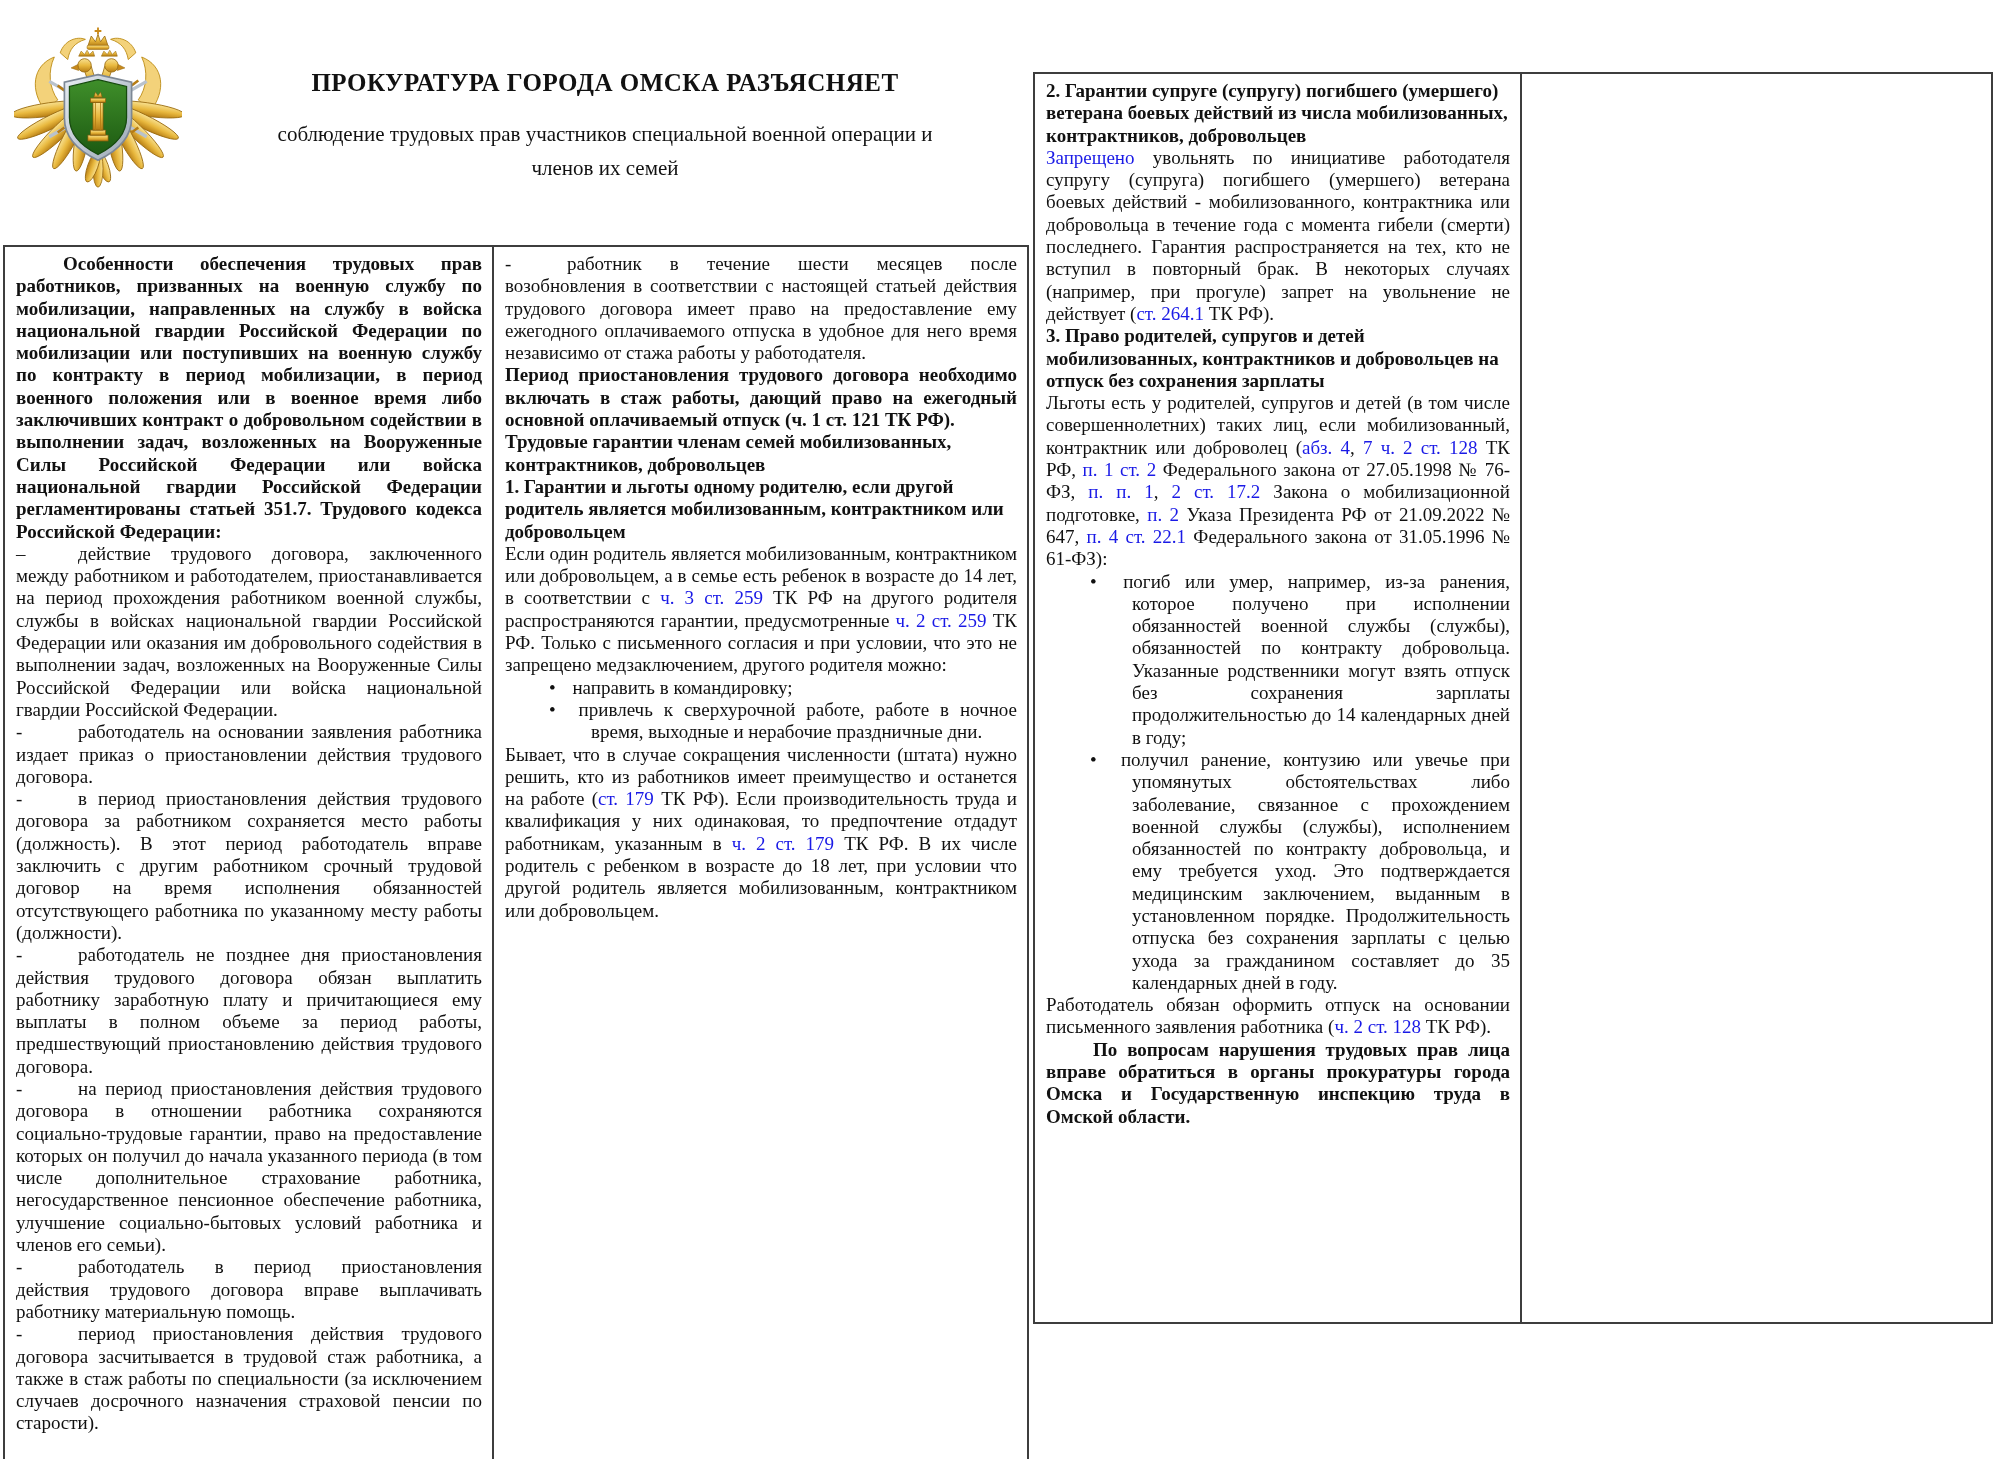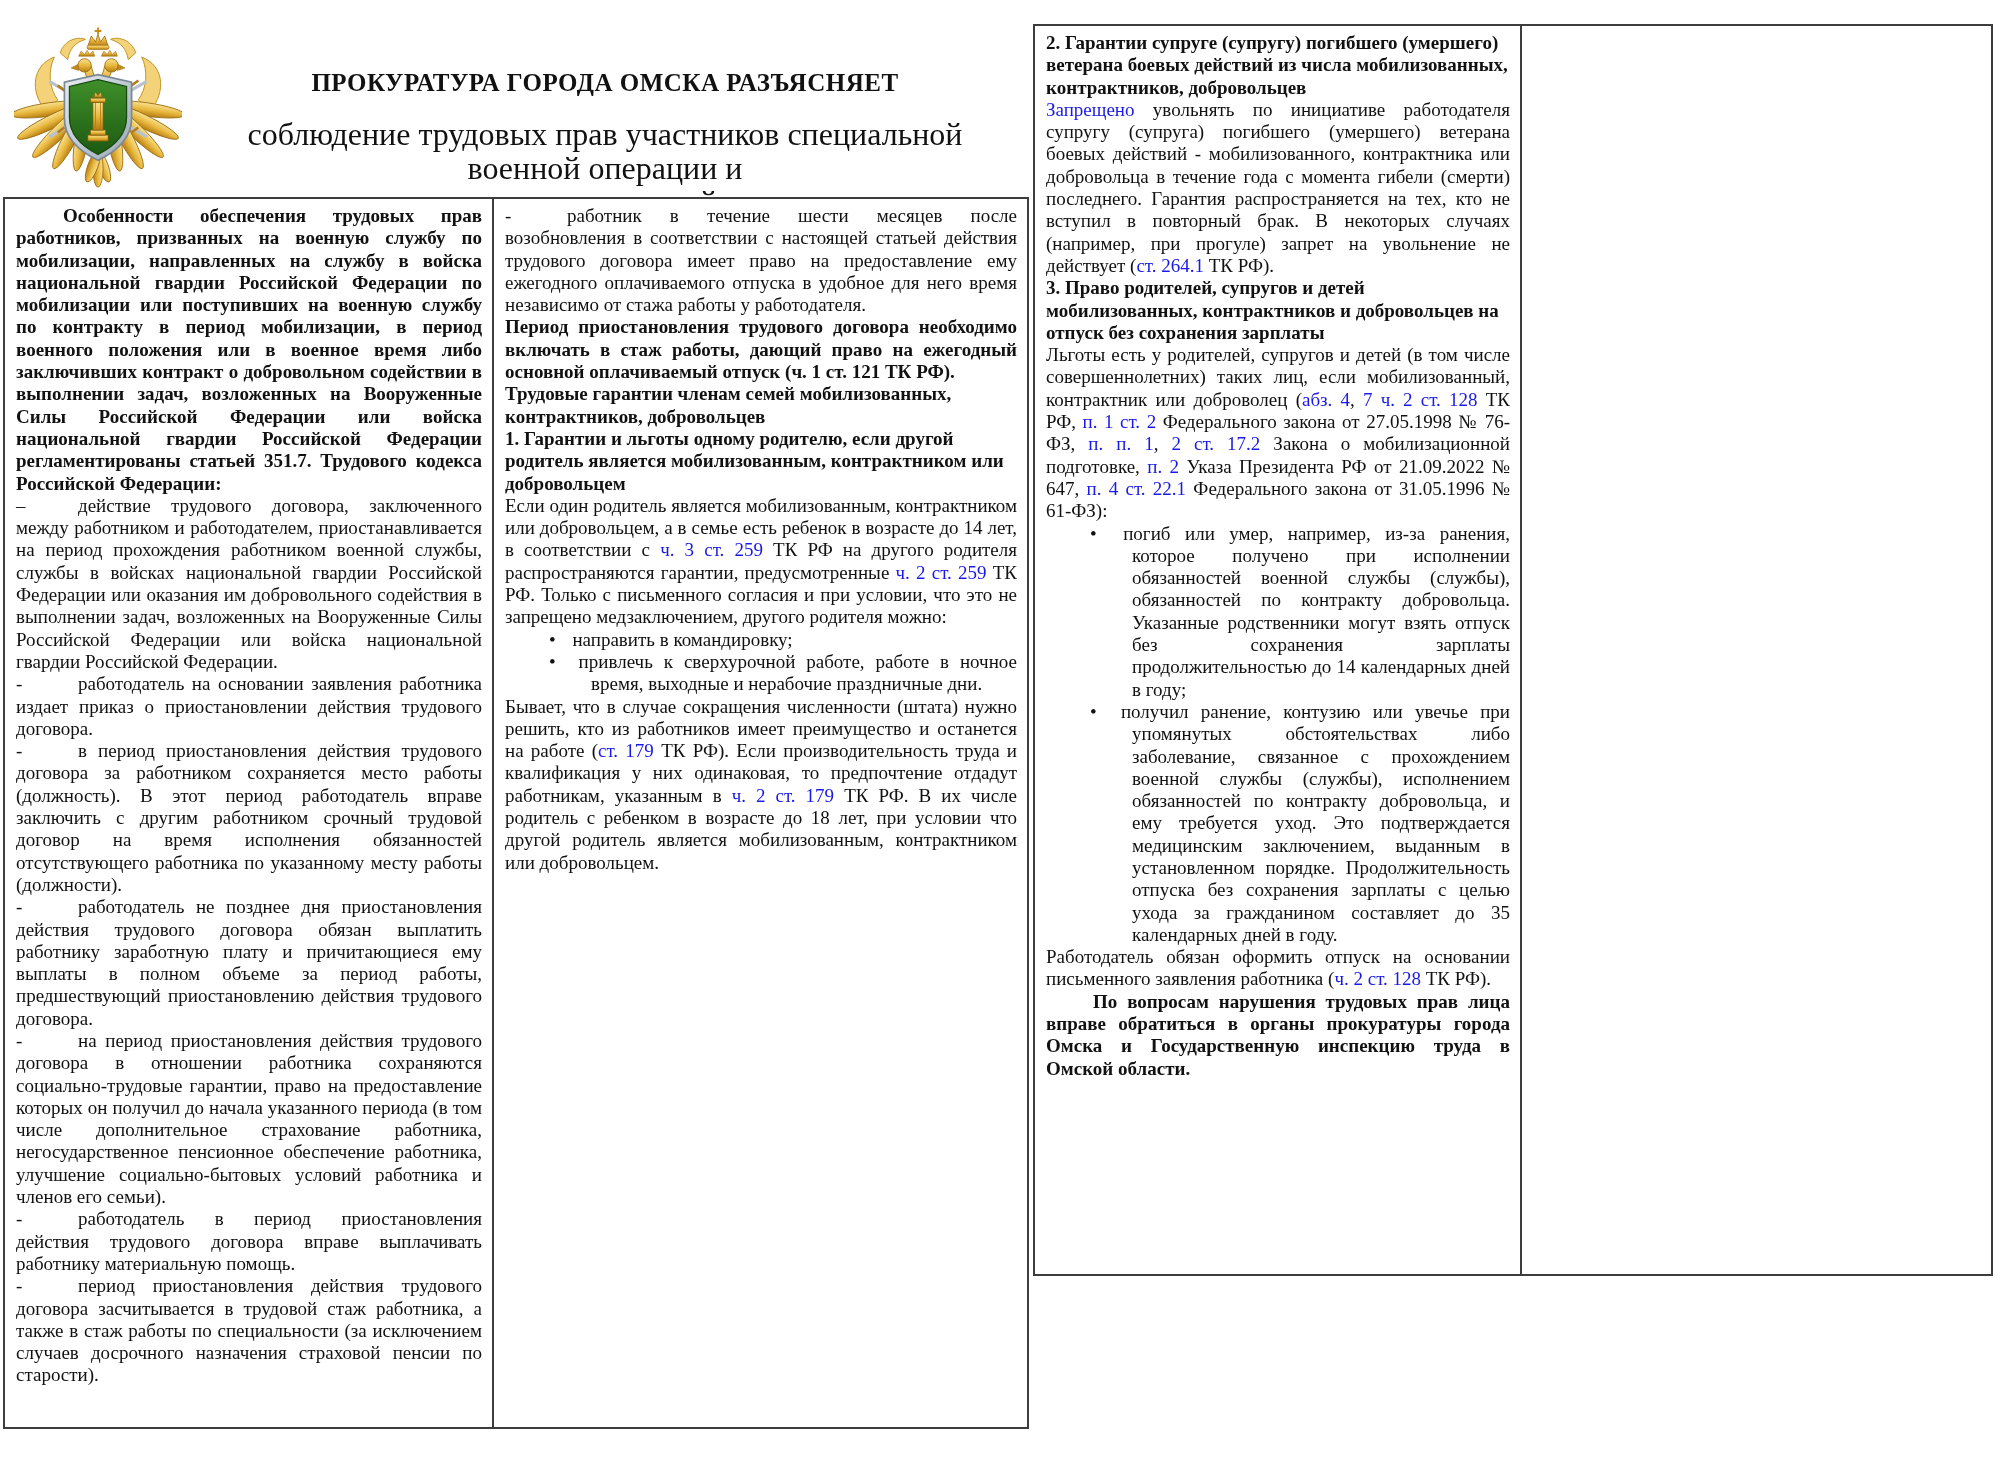--- a/index.html
+++ b/index.html
@@ -12,24 +12,24 @@
     overflow:hidden;
   }
   
   .emblem{position:absolute;left:14px;top:8px;width:168px;height:182px;}
   .emblem svg{width:100%;height:100%;}
   .titles{position:absolute;left:205px;top:64px;width:800px;text-align:center;}
   .doc-title{
     margin:1px;font-size:25px;line-height:36px;font-weight:bold;letter-spacing:.5px;
   }
   .doc-subtitle{
-    margin-top:16px;font-size:32px;line-height:34px;font-weight:normal;
+    margin-top:16px;font-size:21px;line-height:34px;font-weight:normal;
   }
   
-  .tbl{position:absolute;display:flex;border:2px solid #3d3d3d;background:#ffffff;box-sizing:border-box;}
+  .tbl{position:absolute;display:flex;border:2px solid #3d3d3d;background:#ffffff;box-sizing:border-box;margin-top:48px;}
   .tbl1{left:3px;top:197px;width:1026px;height:1232px;}
   .tbl2{left:1033px;top:24px;width:960px;height:1252px;}
   .cell{box-sizing:border-box;padding:6px 10px 6px 11px;font-size:19px;line-height:22.3px;}
   .tbl1 .c1{width:489px;border-right:2px solid #3d3d3d;}
   .tbl1 .c2{flex:1;}
   .tbl2 .c1{width:487px;border-right:2px solid #3d3d3d;}
   .tbl2 .c2{flex:1;}
   
   .para{margin:0;text-align:justify;}
   .para.left{text-align:left;}

